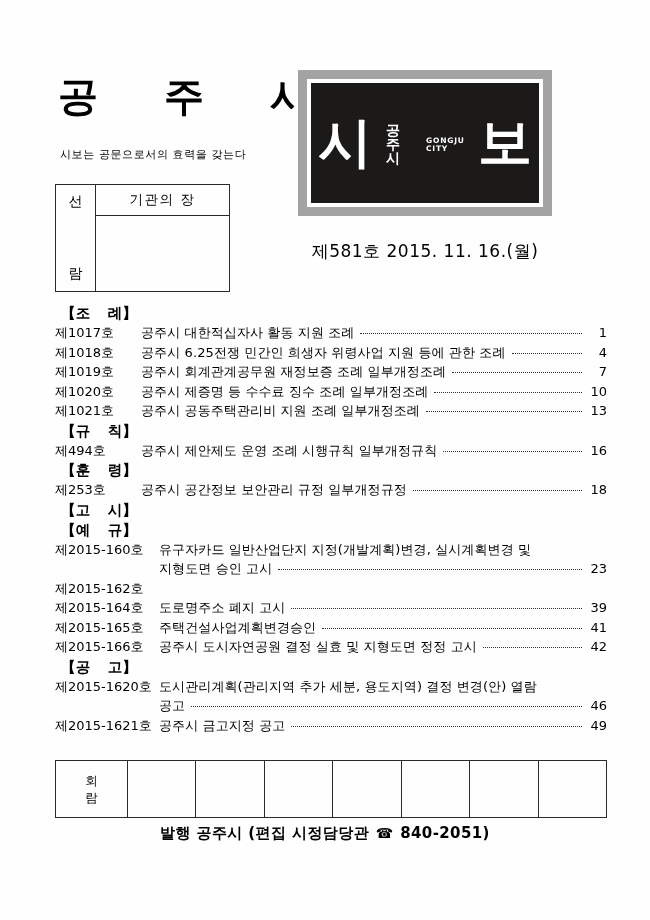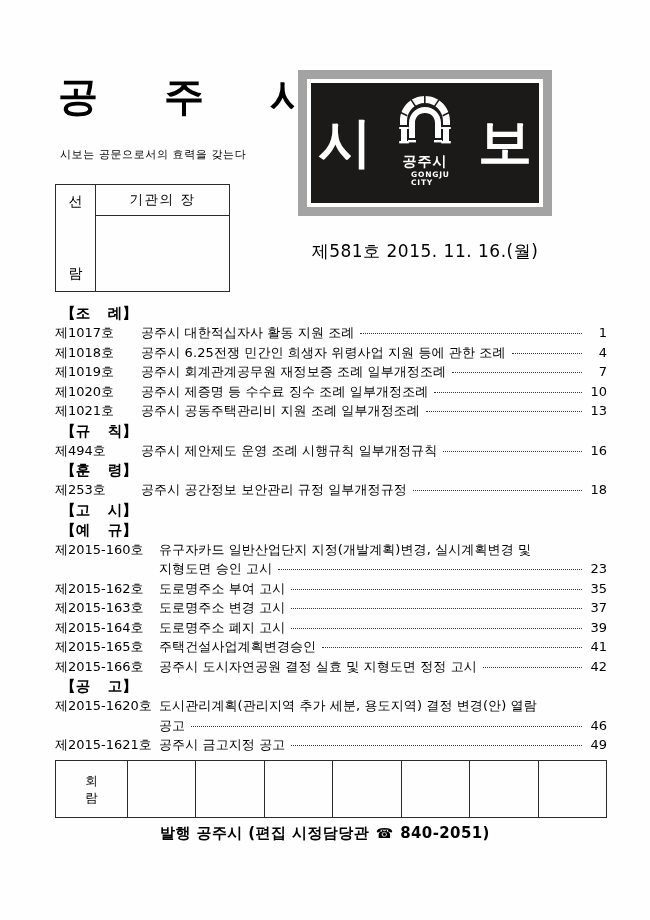--- a/index.html
+++ b/index.html
@@ -134,21 +134,21 @@
     font-family: "DejaVu Sans", "Liberation Sans", sans-serif;
   }
   .logo-si { margin-right: 14px; }
   .logo-bo { margin-left: 14px; }
 
   .emblem {
     width: 78px;
     height: 98px;
     position: relative;
     display: flex;
-    flex-direction: column;
+    flex-direction: row;
     align-items: center;
     justify-content: flex-start;
   }
   .emblem svg { display: block; }
   .emblem-ko {
     color: #ffffff;
     font-size: 14px;
     font-weight: bold;
     letter-spacing: 1px;
     margin-top: 2px;
@@ -438,37 +438,20 @@
           </div>
           <div class="entry-line">
             <span class="entry-title">지형도면 승인 고시</span>
             <span class="leader"></span>
             <span class="pagenum">23</span>
           </div>
         </div>
       </div>
       <div class="entry">
         <div class="entry-num wide">제2015-162호</div>
-        <div class="entry-body">
-          <div class="entry-line">
-            <span class="entry-title">도로명주소 부여 고시</span>
-            <span class="leader"></span>
-            <span class="pagenum">35</span>
-          </div>
-        </div>
-      </div>
-      <div class="entry">
-        <div class="entry-num wide">제2015-163호</div>
-        <div class="entry-body">
-          <div class="entry-line">
-            <span class="entry-title">도로명주소 변경 고시</span>
-            <span class="leader"></span>
-            <span class="pagenum">37</span>
-          </div>
-        </div>
       </div>
       <div class="entry">
         <div class="entry-num wide">제2015-164호</div>
         <div class="entry-body">
           <div class="entry-line">
             <span class="entry-title">도로명주소 폐지 고시</span>
             <span class="leader"></span>
             <span class="pagenum">39</span>
           </div>
         </div>

